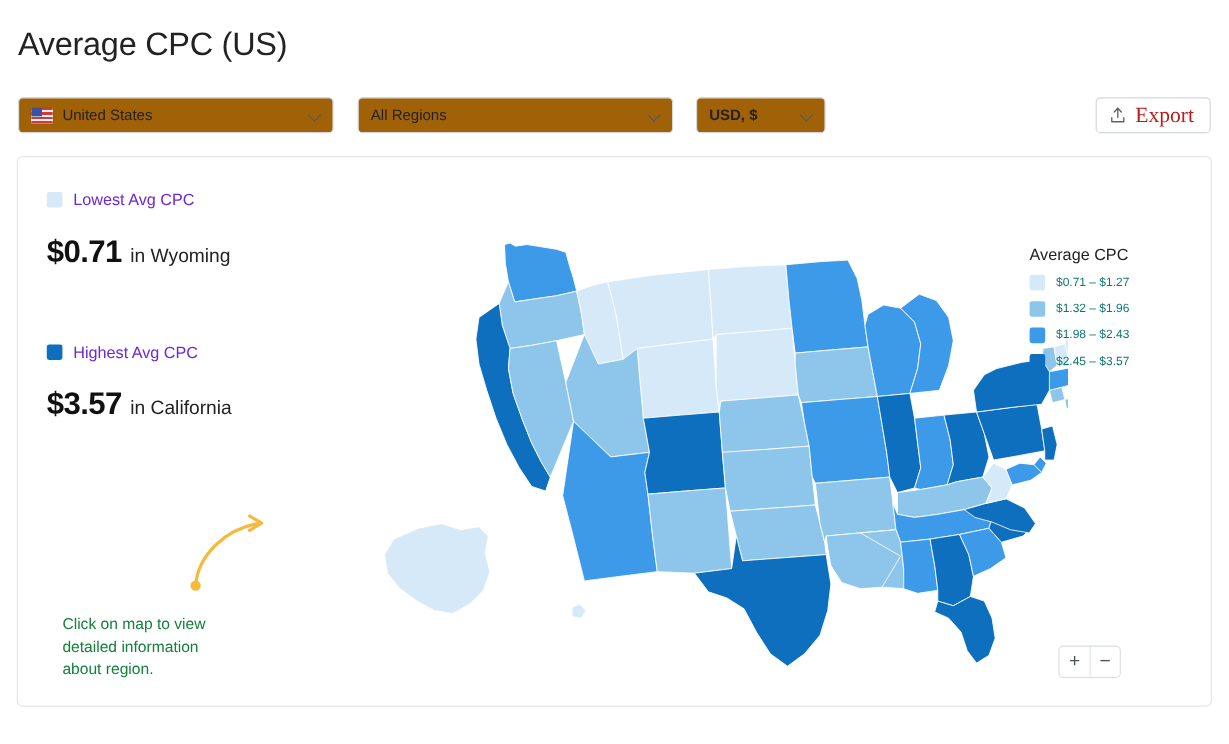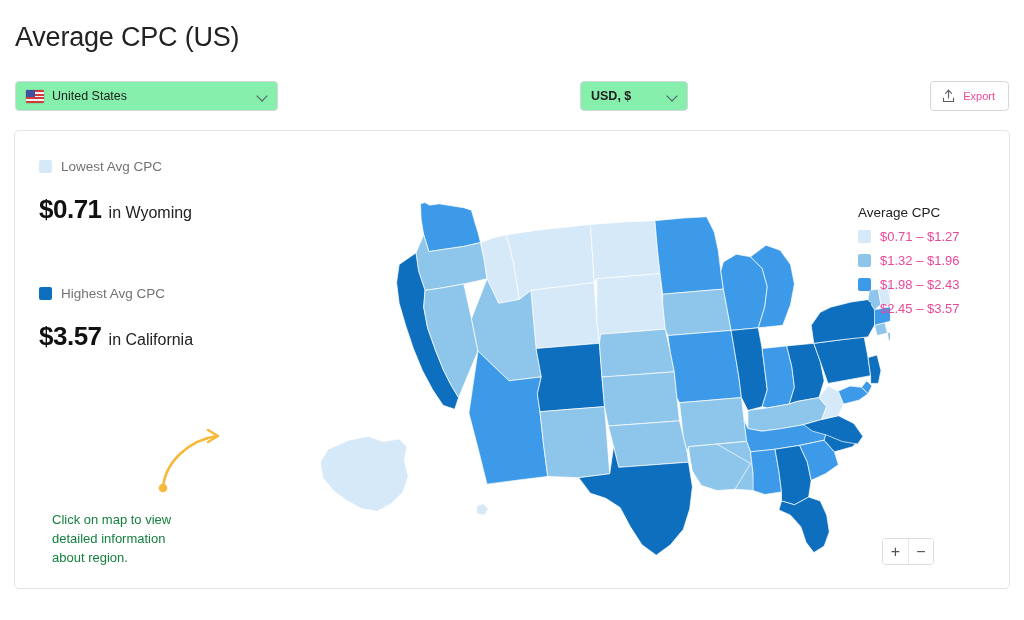--- a/index.html
+++ b/index.html
@@ -15,21 +15,21 @@
     font-size: 27px; font-weight: 300; color: #222222;
     letter-spacing: -0.2px; line-height: 34px;
   }
   #toolbar {
     position: absolute; left: 15px; top: 81px;
     width: 994px; height: 30px;
   }
   .select {
     position: absolute; top: 0; height: 30px;
     border: 1px solid #d3d8dd; border-radius: 4px;
-    background: #86efac;
+    background: #a16207;
     display: flex; align-items: center;
     padding: 0 9px 0 10px; cursor: pointer;
   }
   .select-label {
     font-size: 12.5px; color: #222222; white-space: nowrap;
     flex: 1; overflow: hidden; text-overflow: ellipsis;
   }
   #select-country { left: 0; width: 263px; }
   #select-region  { left: 283px; width: 263px; }
   #select-currency{ left: 565px; width: 108px; font-weight: bold; }
@@ -56,50 +56,50 @@
     width: 7px; height: 7px;
     border-right: 1.8px solid #555b63; border-bottom: 1.8px solid #555b63;
     transform: rotate(45deg);
   }
   #export-button {
     position: absolute; right: 0; top: 0; height: 30px;
     border: 1px solid #d3d8dd; border-radius: 4px; background: #ffffff;
     display: flex; align-items: center; padding: 0 13px 0 11px;
     cursor: pointer; gap: 8px;
   }
-  #export-button .lbl { font-size: 11px; color: #ec4899; }
+  #export-button .lbl { font-size: 18px; color: #b91c1c; font-family: Liberation Serif, serif; }
   .upload-glyph { width: 13px; height: 14px; display:block; }
 
   #map-card {
     position: absolute; left: 14px; top: 130px;
     width: 996px; height: 459px;
     border: 1px solid #e2e6ea; border-radius: 5px;
     background: #ffffff; overflow: hidden;
   }
   #map-svg { position: absolute; left: 255px; top: 8px; width: 620px; height: 450px; }
   .state { stroke: #ffffff; stroke-width: 1.1; stroke-linejoin: round; }
 
   #left-legend { position: absolute; left: 24px; top: 28px; width: 210px; }
   .ll-row { display: flex; align-items: center; gap: 9px; }
   .ll-swatch { width: 13px; height: 13px; border-radius: 2px; flex: 0 0 auto; }
-  .ll-title { font-size: 13.5px; color: #737373; }
+  .ll-title { font-size: 13.5px; color: #6d28d9; }
   .ll-value { margin-top: 20px; display: flex; align-items: baseline; gap: 7px; }
   .ll-amount { font-size: 26px; font-weight: 700; color: #111111; letter-spacing: -0.5px; }
   .ll-where { font-size: 16px; color: #222222; }
   #left-legend .block2 { margin-top: 61px; }
 
   #hint { position: absolute; left: 37px; top: 379px; width: 180px;
     font-size: 13px; line-height: 19px; color: #15803d; }
   #hint-arrow { position: absolute; left: 140px; top: 295px; width: 80px; height: 70px; }
 
   #right-legend { position: absolute; right: 31px; top: 26px; width: 120px; margin-top: 48px; }
   #right-legend .rl-title { font-size: 13.5px; color: #222222; margin-bottom: 9px; }
   .rl-row { display: flex; align-items: center; gap: 9px; margin-bottom: 9px; }
   .rl-swatch { width: 13px; height: 13px; border-radius: 2px; flex: 0 0 auto; }
-  .rl-label { font-size: 13px; color: #ec4899; white-space: nowrap; }
+  .rl-label { font-size: 10px; color: #0f766e; white-space: nowrap; }
 
   #zoom-controls {
     position: absolute; right: 75px; bottom: 23px;
     display: flex; border: 1px solid #d8dde2; border-radius: 4px;
     background: #ffffff; overflow: hidden;
   }
   .zoom-btn {
     width: 25px; height: 25px; display: flex; align-items: center;
     justify-content: center; cursor: pointer; font-size: 16px;
     color: #4d5359; background: #ffffff; line-height: 1;
@@ -115,20 +115,24 @@
 
   <div class="select" id="select-country">
     <span class="flag-icon">
       <span class="flag-stripes"></span>
         <span class="flag-canton"></span>
     </span>
     <span class="select-label">United States</span>
     <span class="chev"></span>
   </div>
 
+  <div class="select" id="select-region">
+    <span class="select-label">All Regions</span>
+    <span class="chev"></span>
+  </div>
 
   <div class="select" id="select-currency">
     <span class="select-label">USD, $</span>
     <span class="chev"></span>
   </div>
 
   <div id="export-button">
     <svg class="upload-glyph" viewBox="0 0 14 15">
       <path d="M7 1.2 L10.2 4.6 M7 1.2 L3.8 4.6 M7 1.2 L7 9.6" fill="none" stroke="#5a6068" stroke-width="1.2" stroke-linecap="round" stroke-linejoin="round"></path>
       <path d="M1.6 9.8 L1.6 13.4 L12.4 13.4 L12.4 9.8" fill="none" stroke="#5a6068" stroke-width="1.2" stroke-linecap="round" stroke-linejoin="round"></path>

